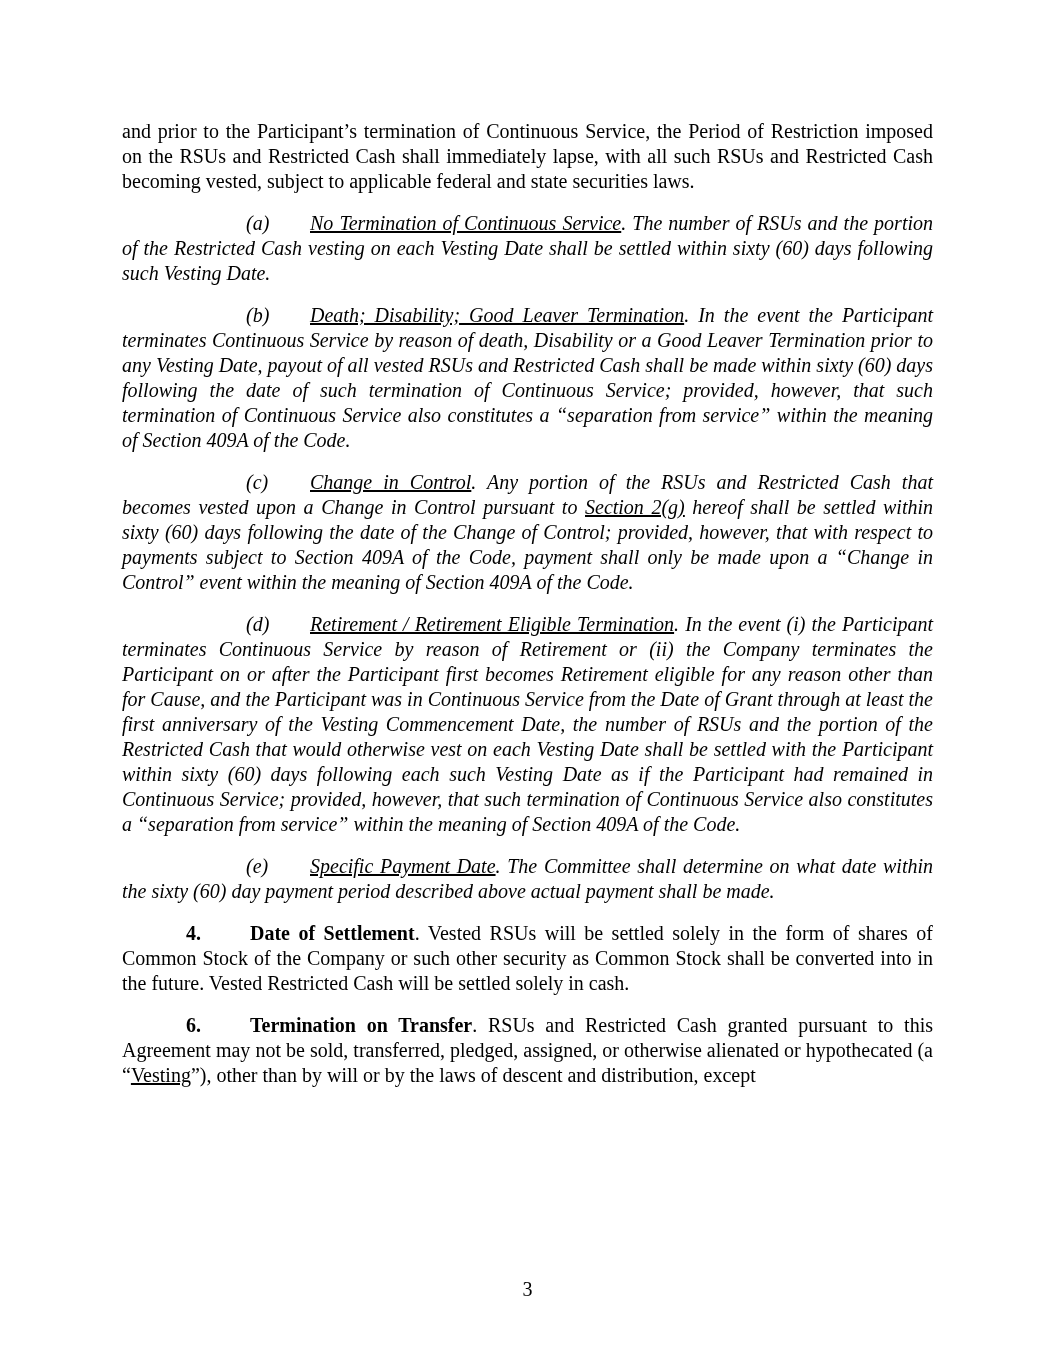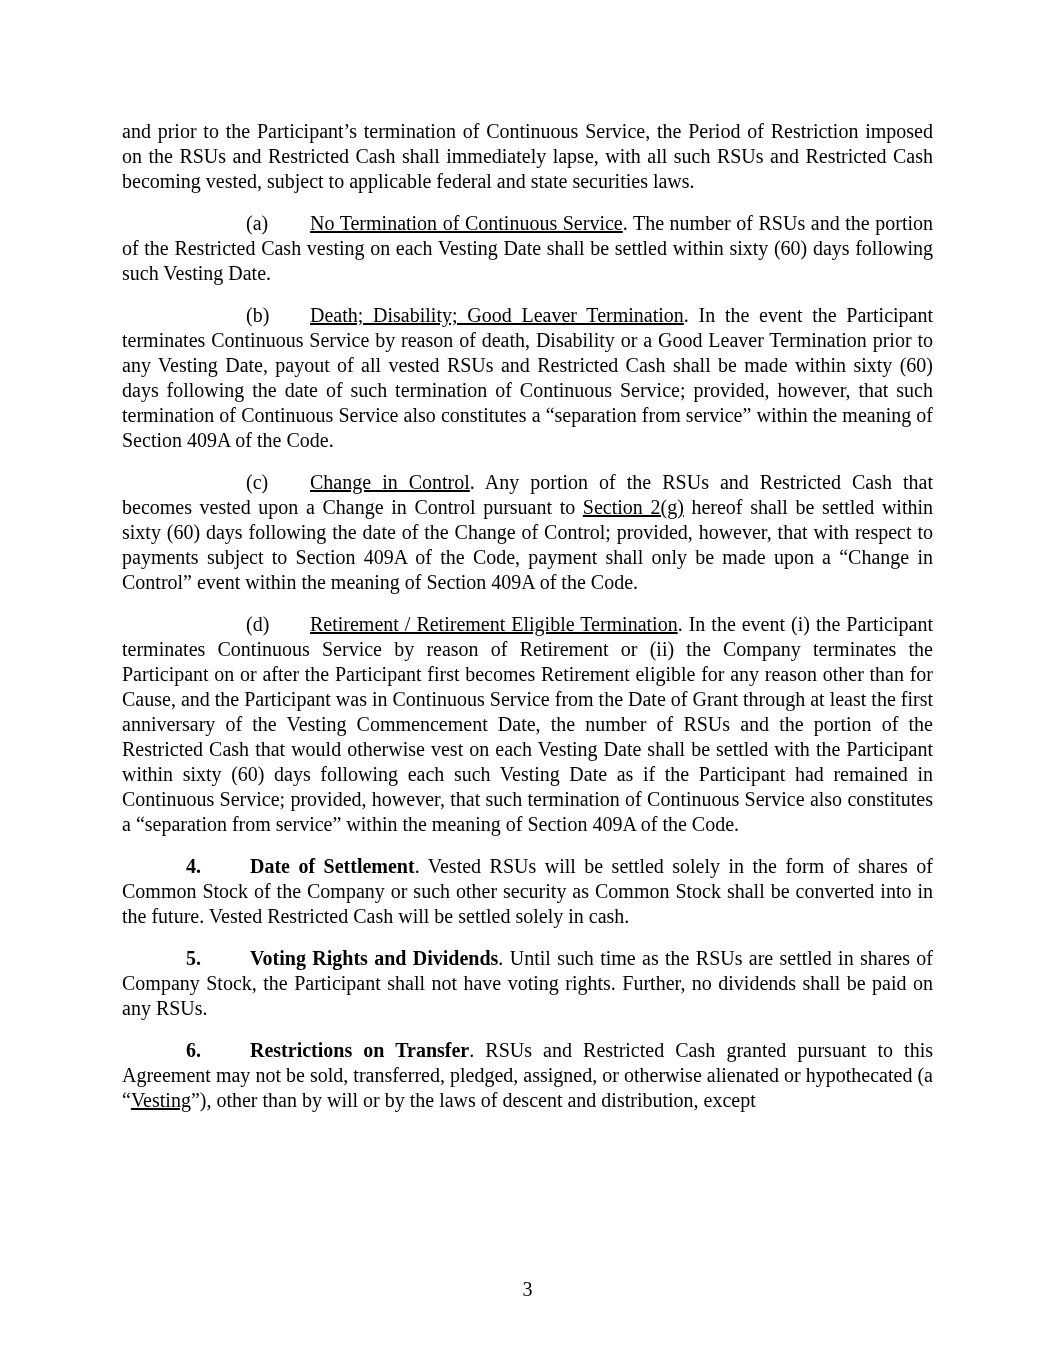--- a/index.html
+++ b/index.html
@@ -17,21 +17,21 @@
     overflow: hidden;
   }
   .para {
     text-align: justify;
     margin-bottom: 17px;
   }
   
   .para.h1 { text-indent: 64px; }
   .para.h1 .numbox { display: inline-block; width: 64px; text-indent: 0; }
   
-  .para.h2 { text-indent: 124px; }
+  .para.h2 { text-indent: 124px; font-style: italic; }
   .para.h2 .numbox { display: inline-block; width: 64px; text-indent: 0; }
   .bold { font-weight: bold; }
   .u { text-decoration: underline; }
   .page-number {
     position: absolute;
     top: 1277px;
     left: 0;
     width: 1055px;
     text-align: center;
     text-indent: 0;
@@ -46,22 +46,22 @@
 
 
   <p class="para h2"><span class="numbox">(a)</span><span class="u">No Termination of Continuous Service</span><span>.  The number of RSUs and the portion of the Restricted Cash vesting on each Vesting Date shall be settled within sixty (60) days following such Vesting Date.</span></p>
 
   <p class="para h2"><span class="numbox">(b)</span><span class="u">Death; Disability; Good Leaver Termination</span><span>.  In the event the Participant terminates Continuous Service by reason of death, Disability or a Good Leaver Termination prior to any Vesting Date, payout of all vested RSUs and Restricted Cash shall be made within sixty (60) days following the date of such termination of Continuous Service; provided, however, that such termination of Continuous Service also constitutes a “separation from service” within the meaning of Section 409A of the Code.</span></p>
 
   <p class="para h2"><span class="numbox">(c)</span><span class="u">Change in Control</span><span>.  Any portion of the RSUs and Restricted Cash that becomes vested upon a Change in Control pursuant to </span><span class="u">Section 2(g)</span><span> hereof shall be settled within sixty (60) days following the date of the Change of Control; provided, however, that with respect to payments subject to Section 409A of the Code, payment shall only be made upon a “Change in Control” event within the meaning of Section 409A of the Code.</span></p>
 
   <p class="para h2"><span class="numbox">(d)</span><span class="u">Retirement / Retirement Eligible Termination</span><span>.  In the event (i) the Participant terminates Continuous Service by reason of Retirement or (ii) the Company terminates the Participant on or after the Participant first becomes Retirement eligible for any reason other than for Cause, and the Participant was in Continuous Service from the Date of Grant through at least the first anniversary of the Vesting Commencement Date, the number of RSUs and the portion of the Restricted Cash that would otherwise vest on each Vesting Date shall be settled with the Participant within sixty (60) days following each such Vesting Date as if the Participant had remained in Continuous Service; provided, however, that such termination of Continuous Service also constitutes a “separation from service” within the meaning of Section 409A of the Code.</span></p>
 
+  <p class="para h2"><span class="numbox">(e)</span><span class="u">Specific Payment Date</span><span>.  The Committee shall determine on what date within the sixty (60) day payment period described above actual payment shall be made.</span></p>
 
   <p class="para h1"><span class="numbox bold">4.</span><span class="bold">Date of Settlement</span><span>.  Vested RSUs will be settled solely in the form of shares of Common Stock of the Company or such other security as Common Stock shall be converted into in the future.  Vested Restricted Cash will be settled solely in cash.</span></p>
 
-  <p class="para h1"><span class="numbox bold">5.</span><span class="bold">Voting Rights and Dividends</span><span>.  Until such time as the RSUs are settled in shares of Company Stock, the Participant shall not have voting rights.  Further, no dividends shall be paid on any RSUs.</span></p>
 
-  <p class="para h1"><span class="numbox bold">6.</span><span class="bold">Restrictions on Transfer</span><span>.  RSUs and Restricted Cash granted pursuant to this Agreement may not be sold, transferred, pledged, assigned, or otherwise alienated or hypothecated (a “</span><span class="u">Vesting</span><span>”), other than by will or by the laws of descent and distribution, except</span></p>
+  <p class="para h1"><span class="numbox bold">6.</span><span class="bold">Termination on Transfer</span><span>.  RSUs and Restricted Cash granted pursuant to this Agreement may not be sold, transferred, pledged, assigned, or otherwise alienated or hypothecated (a “</span><span class="u">Vesting</span><span>”), other than by will or by the laws of descent and distribution, except</span></p>
 
   <div class="page-number">3</div>
 
 </div>
 
 </body></html>

